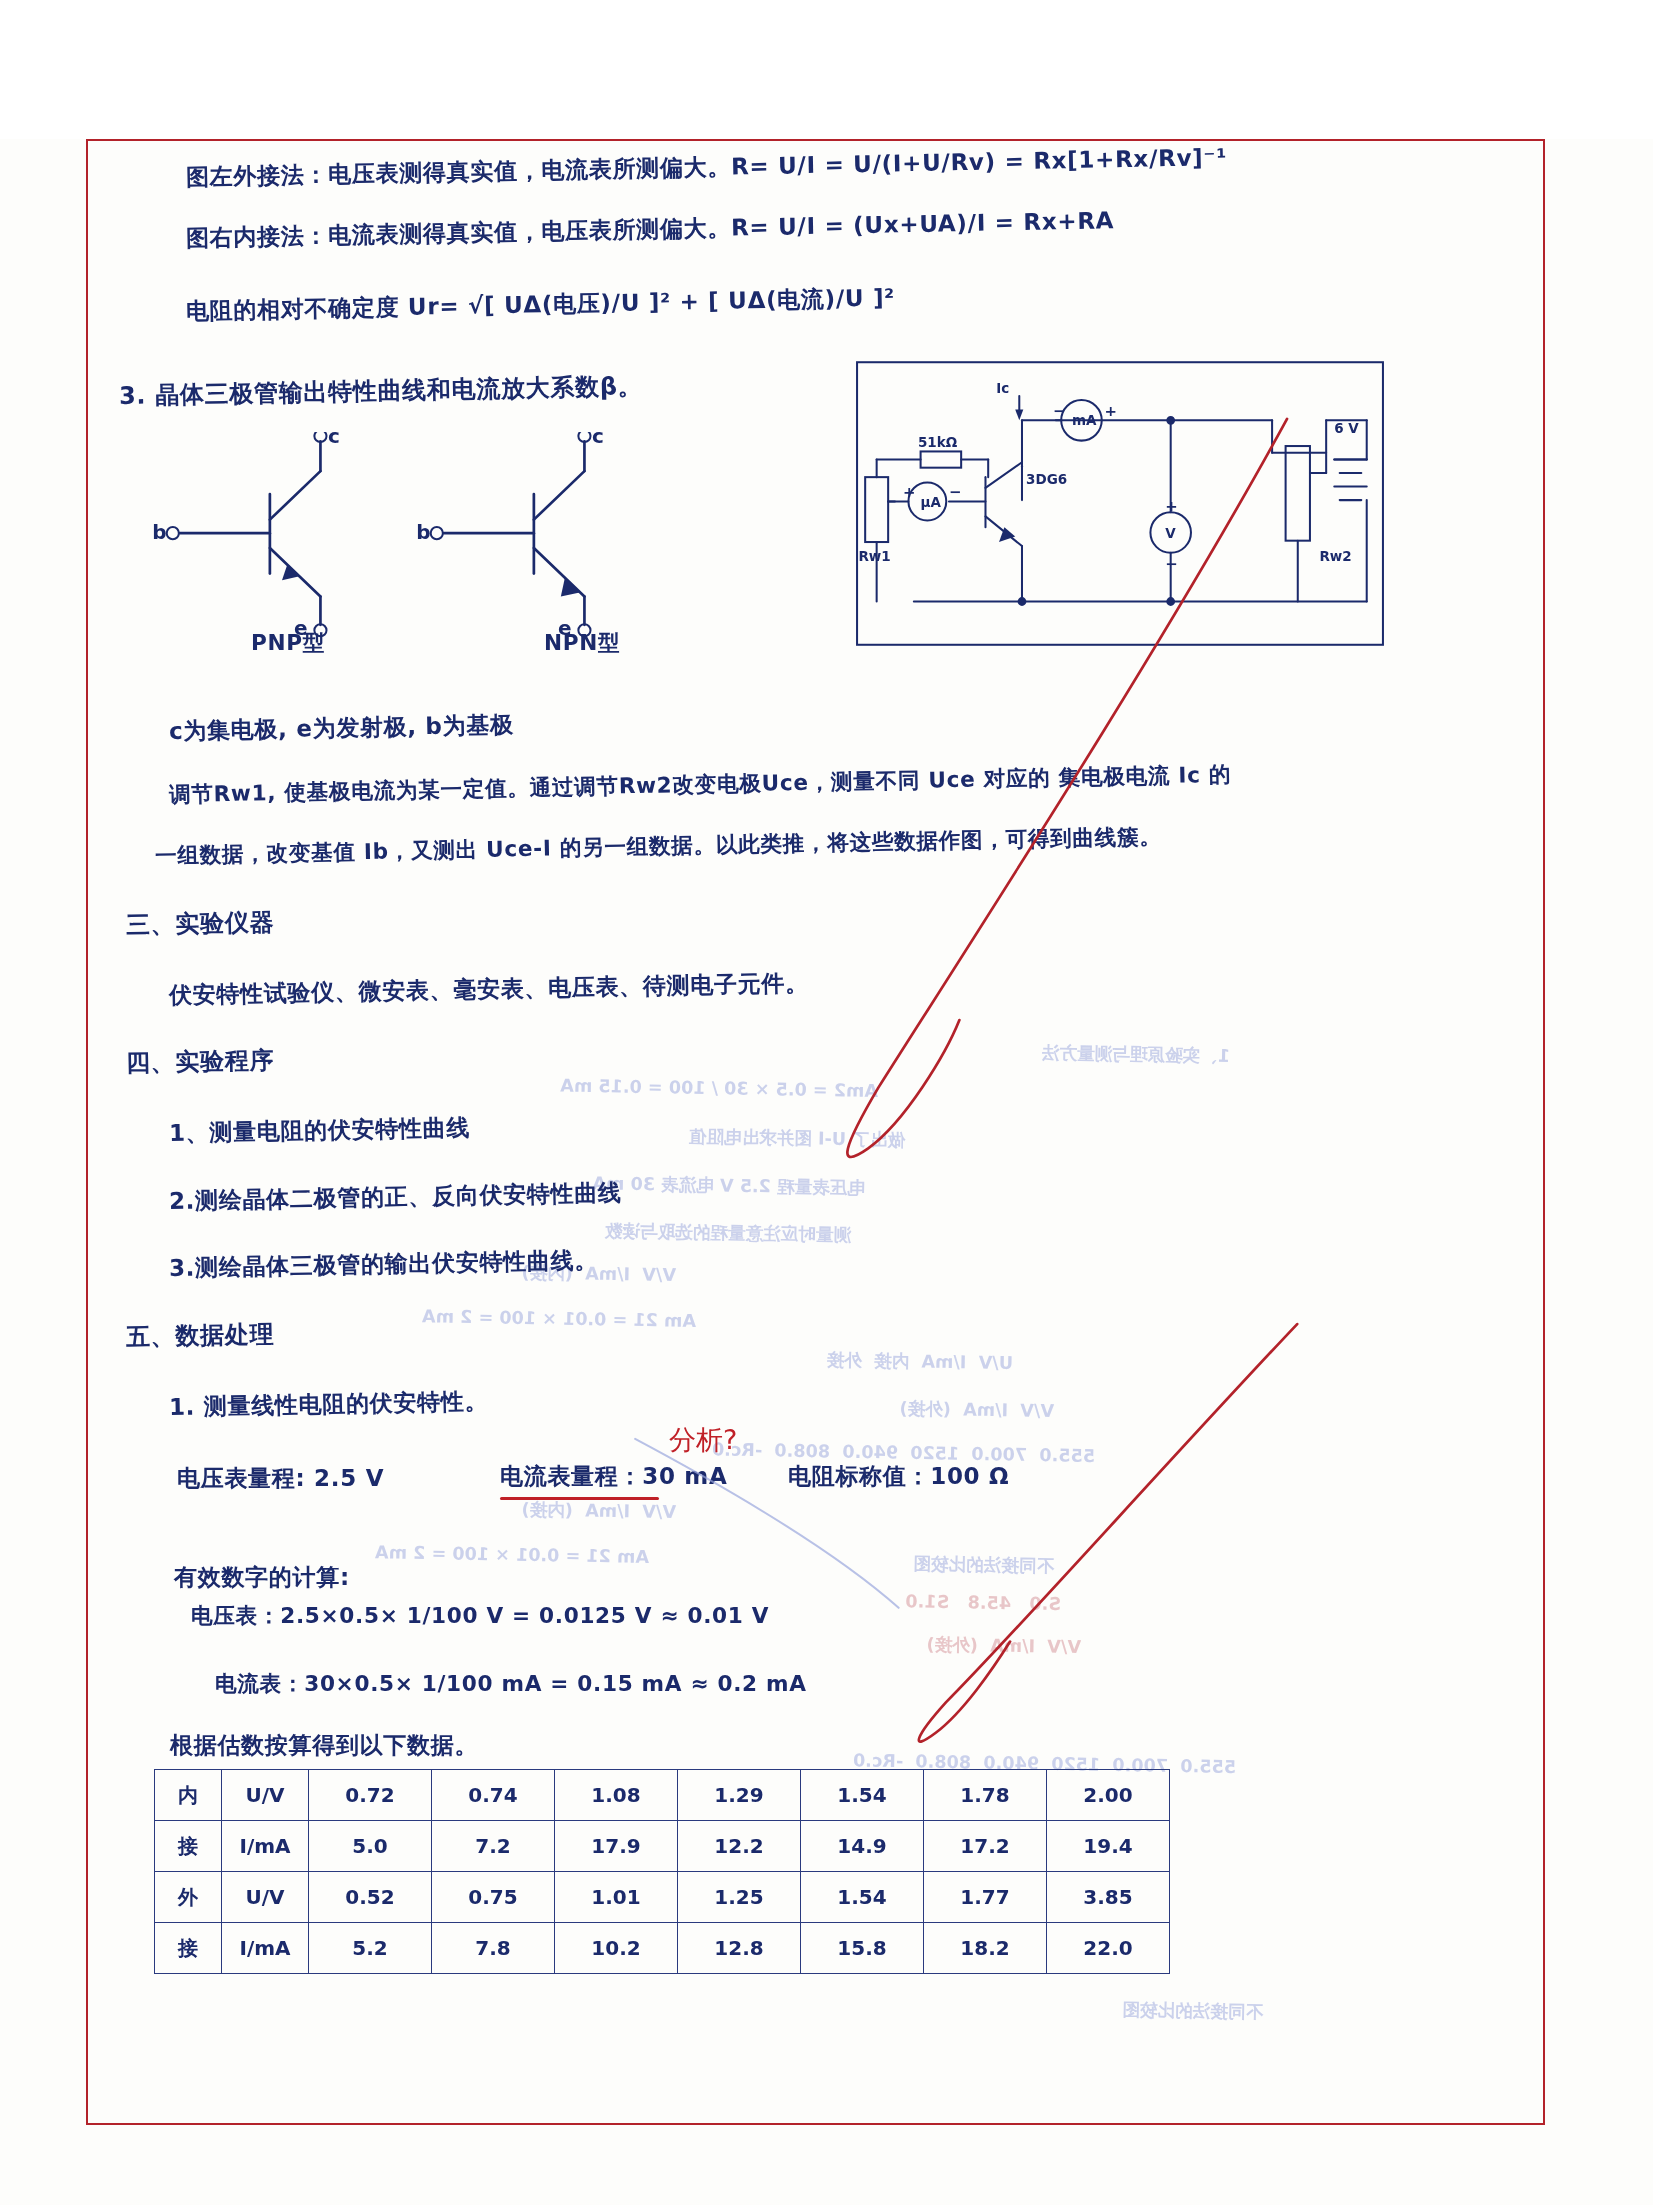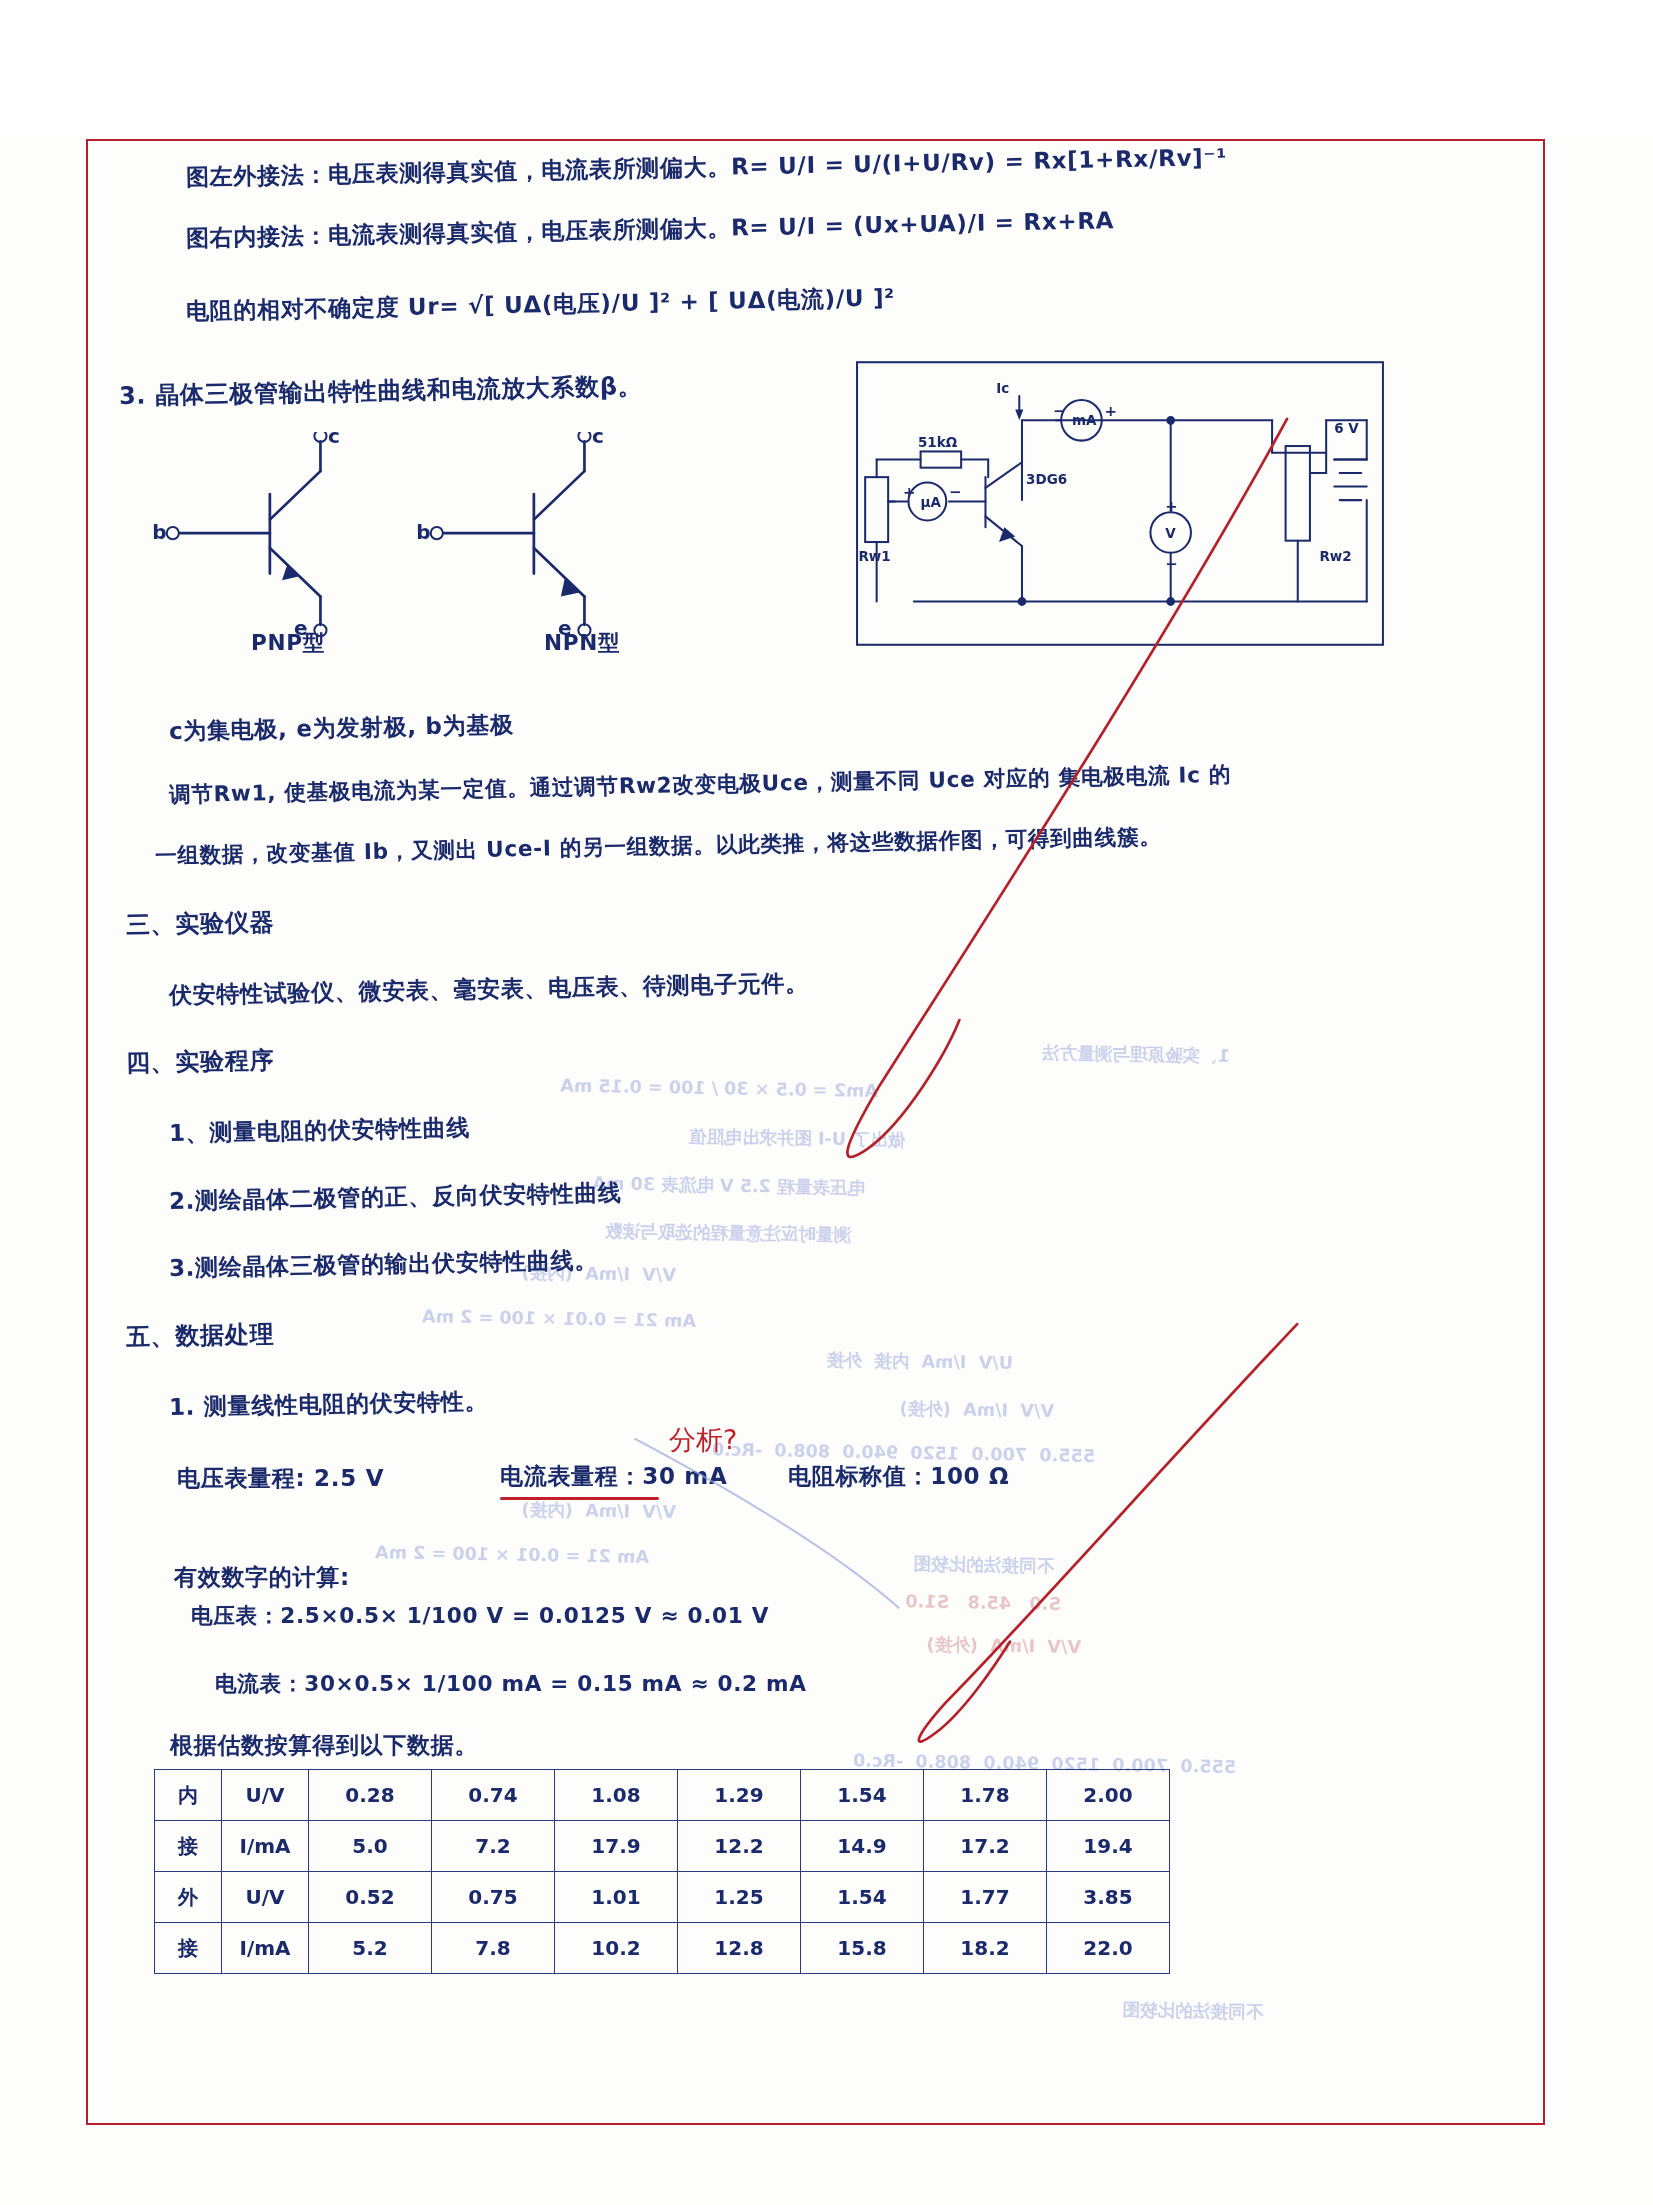--- a/index.html
+++ b/index.html
@@ -283,21 +283,21 @@
 <div class="hw sz32" style="left:191px; top:1601px;">电压表：2.5×0.5× 1/100 V = 0.0125 V ≈ 0.01 V</div>
 <div class="hw sz32" style="left:191px; top:1669px;margin-left:24px;">电流表：30×0.5× 1/100 mA = 0.15 mA ≈ 0.2 mA</div>
 
 <div class="hw sz34" style="left:170px; top:1730px;">根据估数按算得到以下数据。</div>
 
 <table class="data">
   <tbody>
     <tr>
       <td class="lbl" rowspan="1">内</td>
       <td class="unit">U/V</td>
-      <td class="val">0.28</td>
+      <td class="val">0.72</td>
       <td class="val">0.74</td>
       <td class="val">1.08</td>
       <td class="val">1.29</td>
       <td class="val">1.54</td>
       <td class="val">1.78</td>
       <td class="val">2.00</td>
     </tr>
     <tr>
       <td class="lbl">接</td>
       <td class="unit">I/mA</td>

